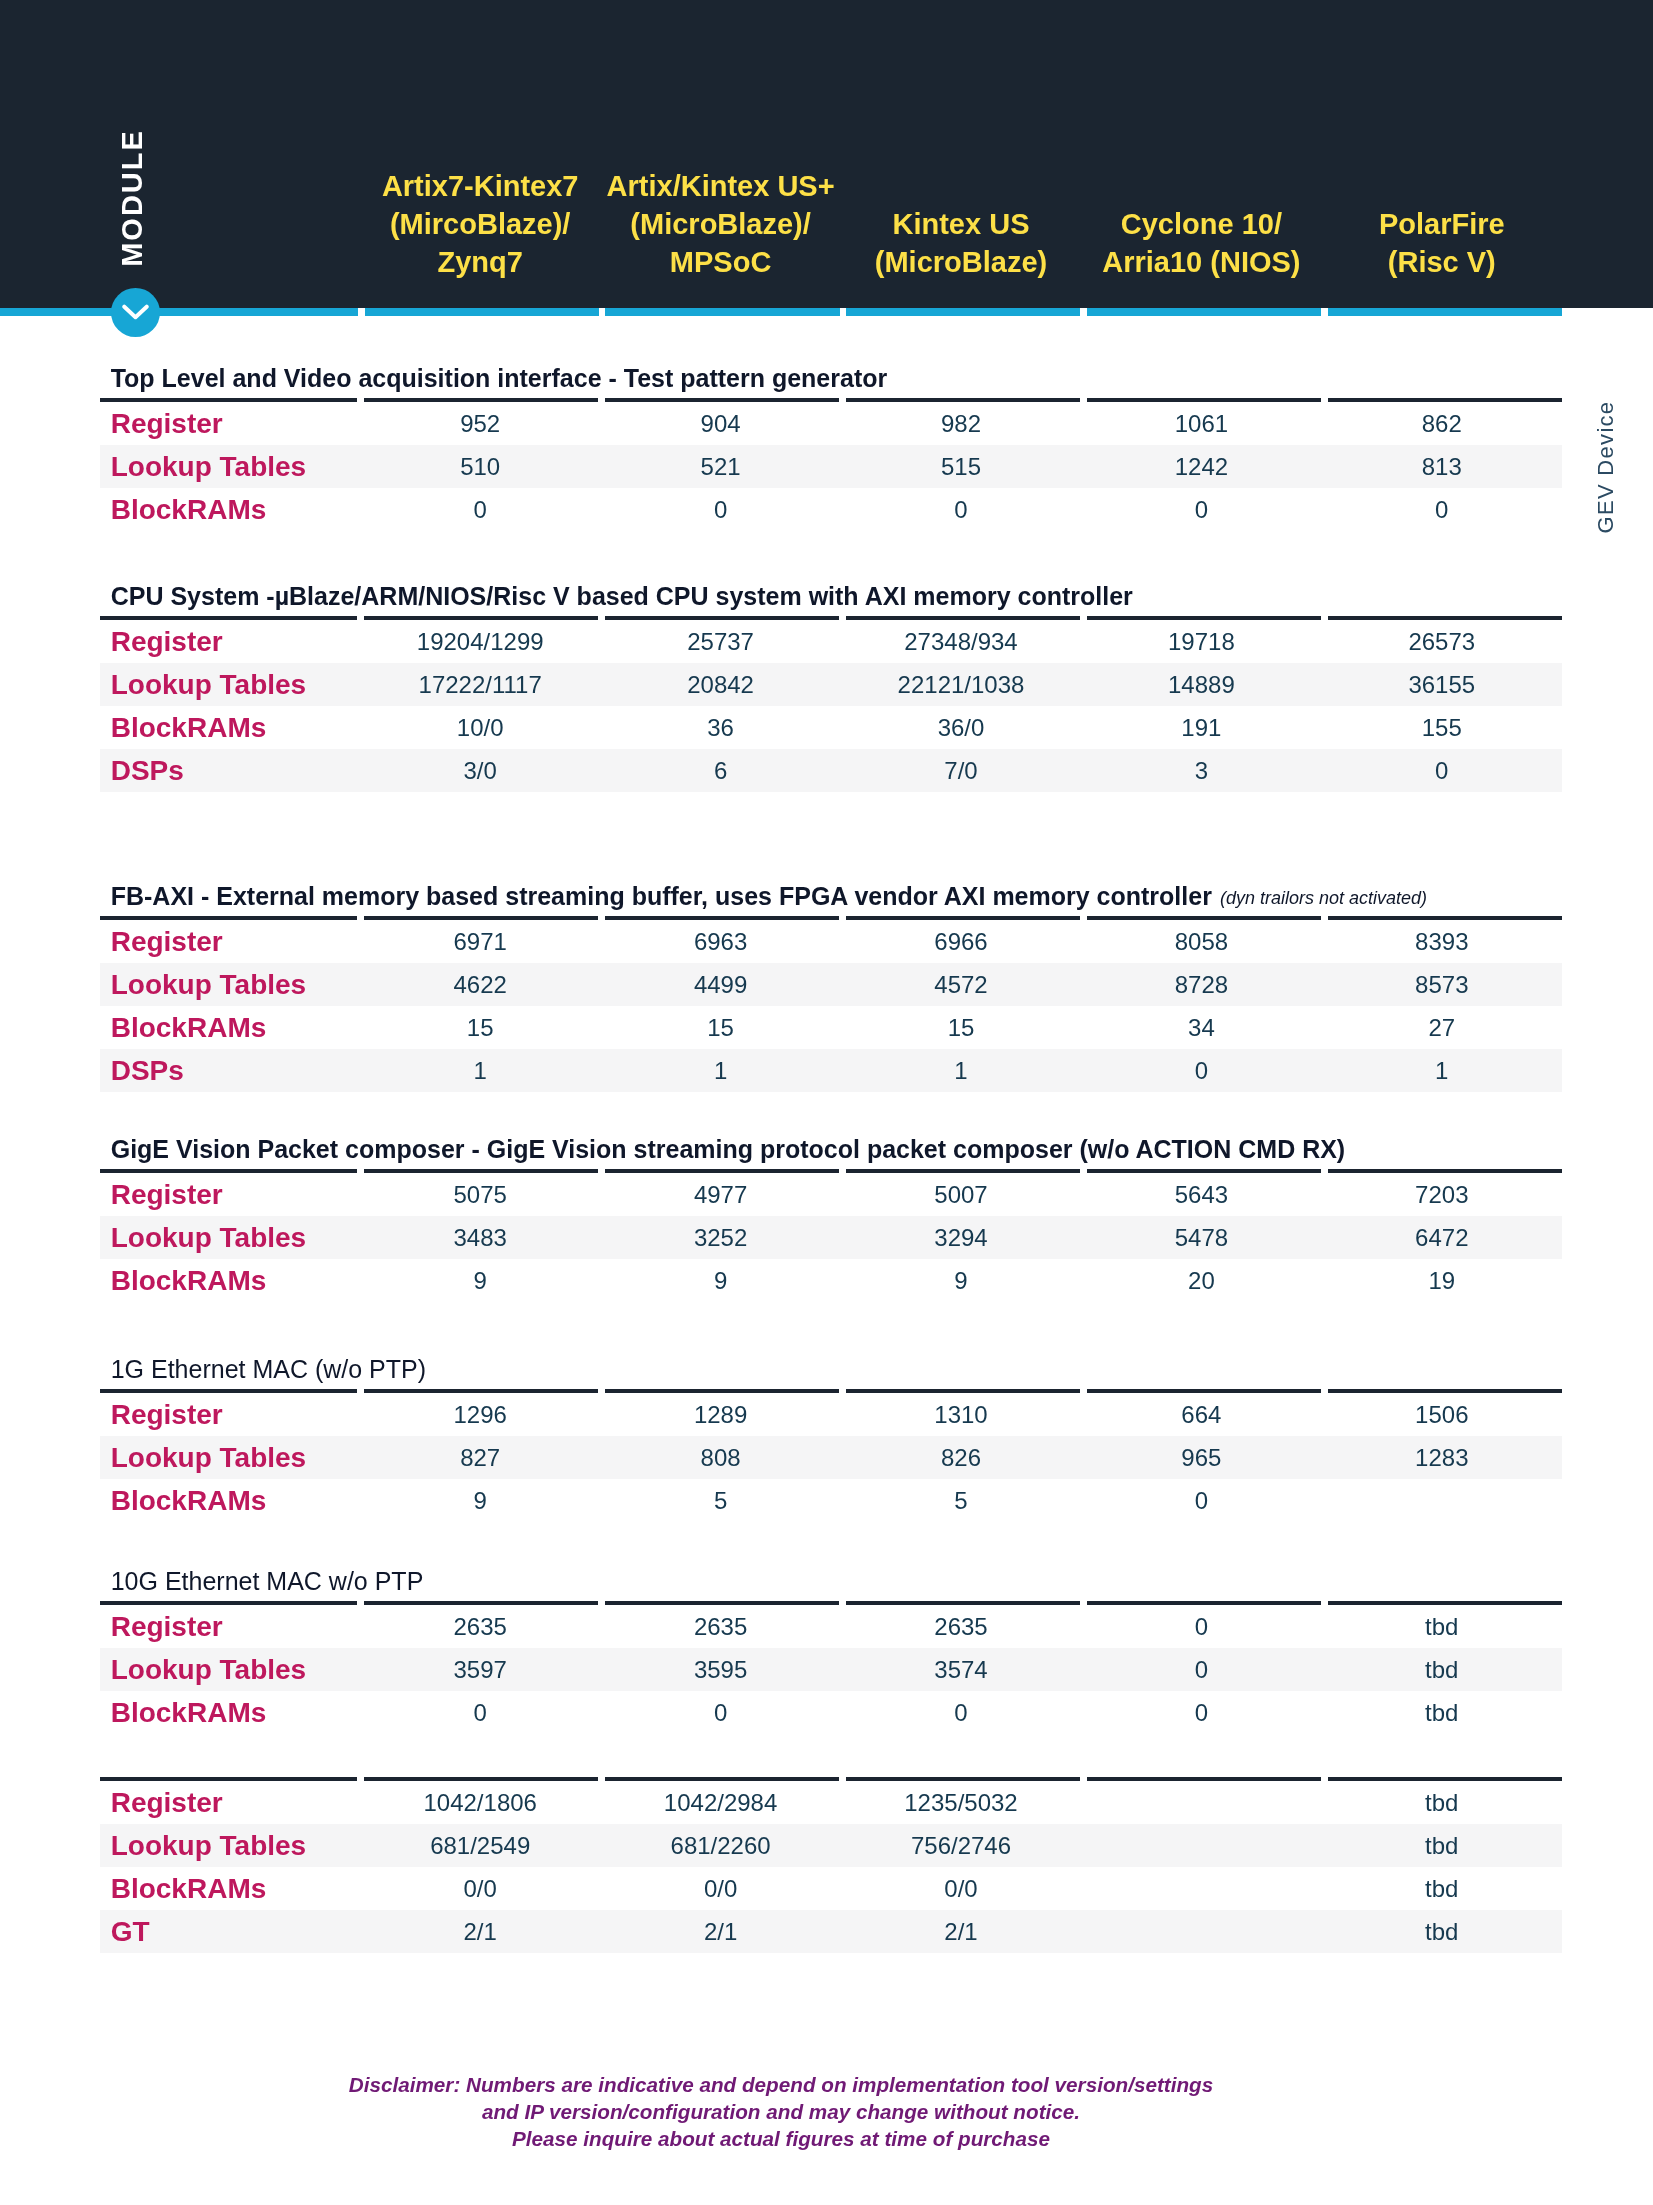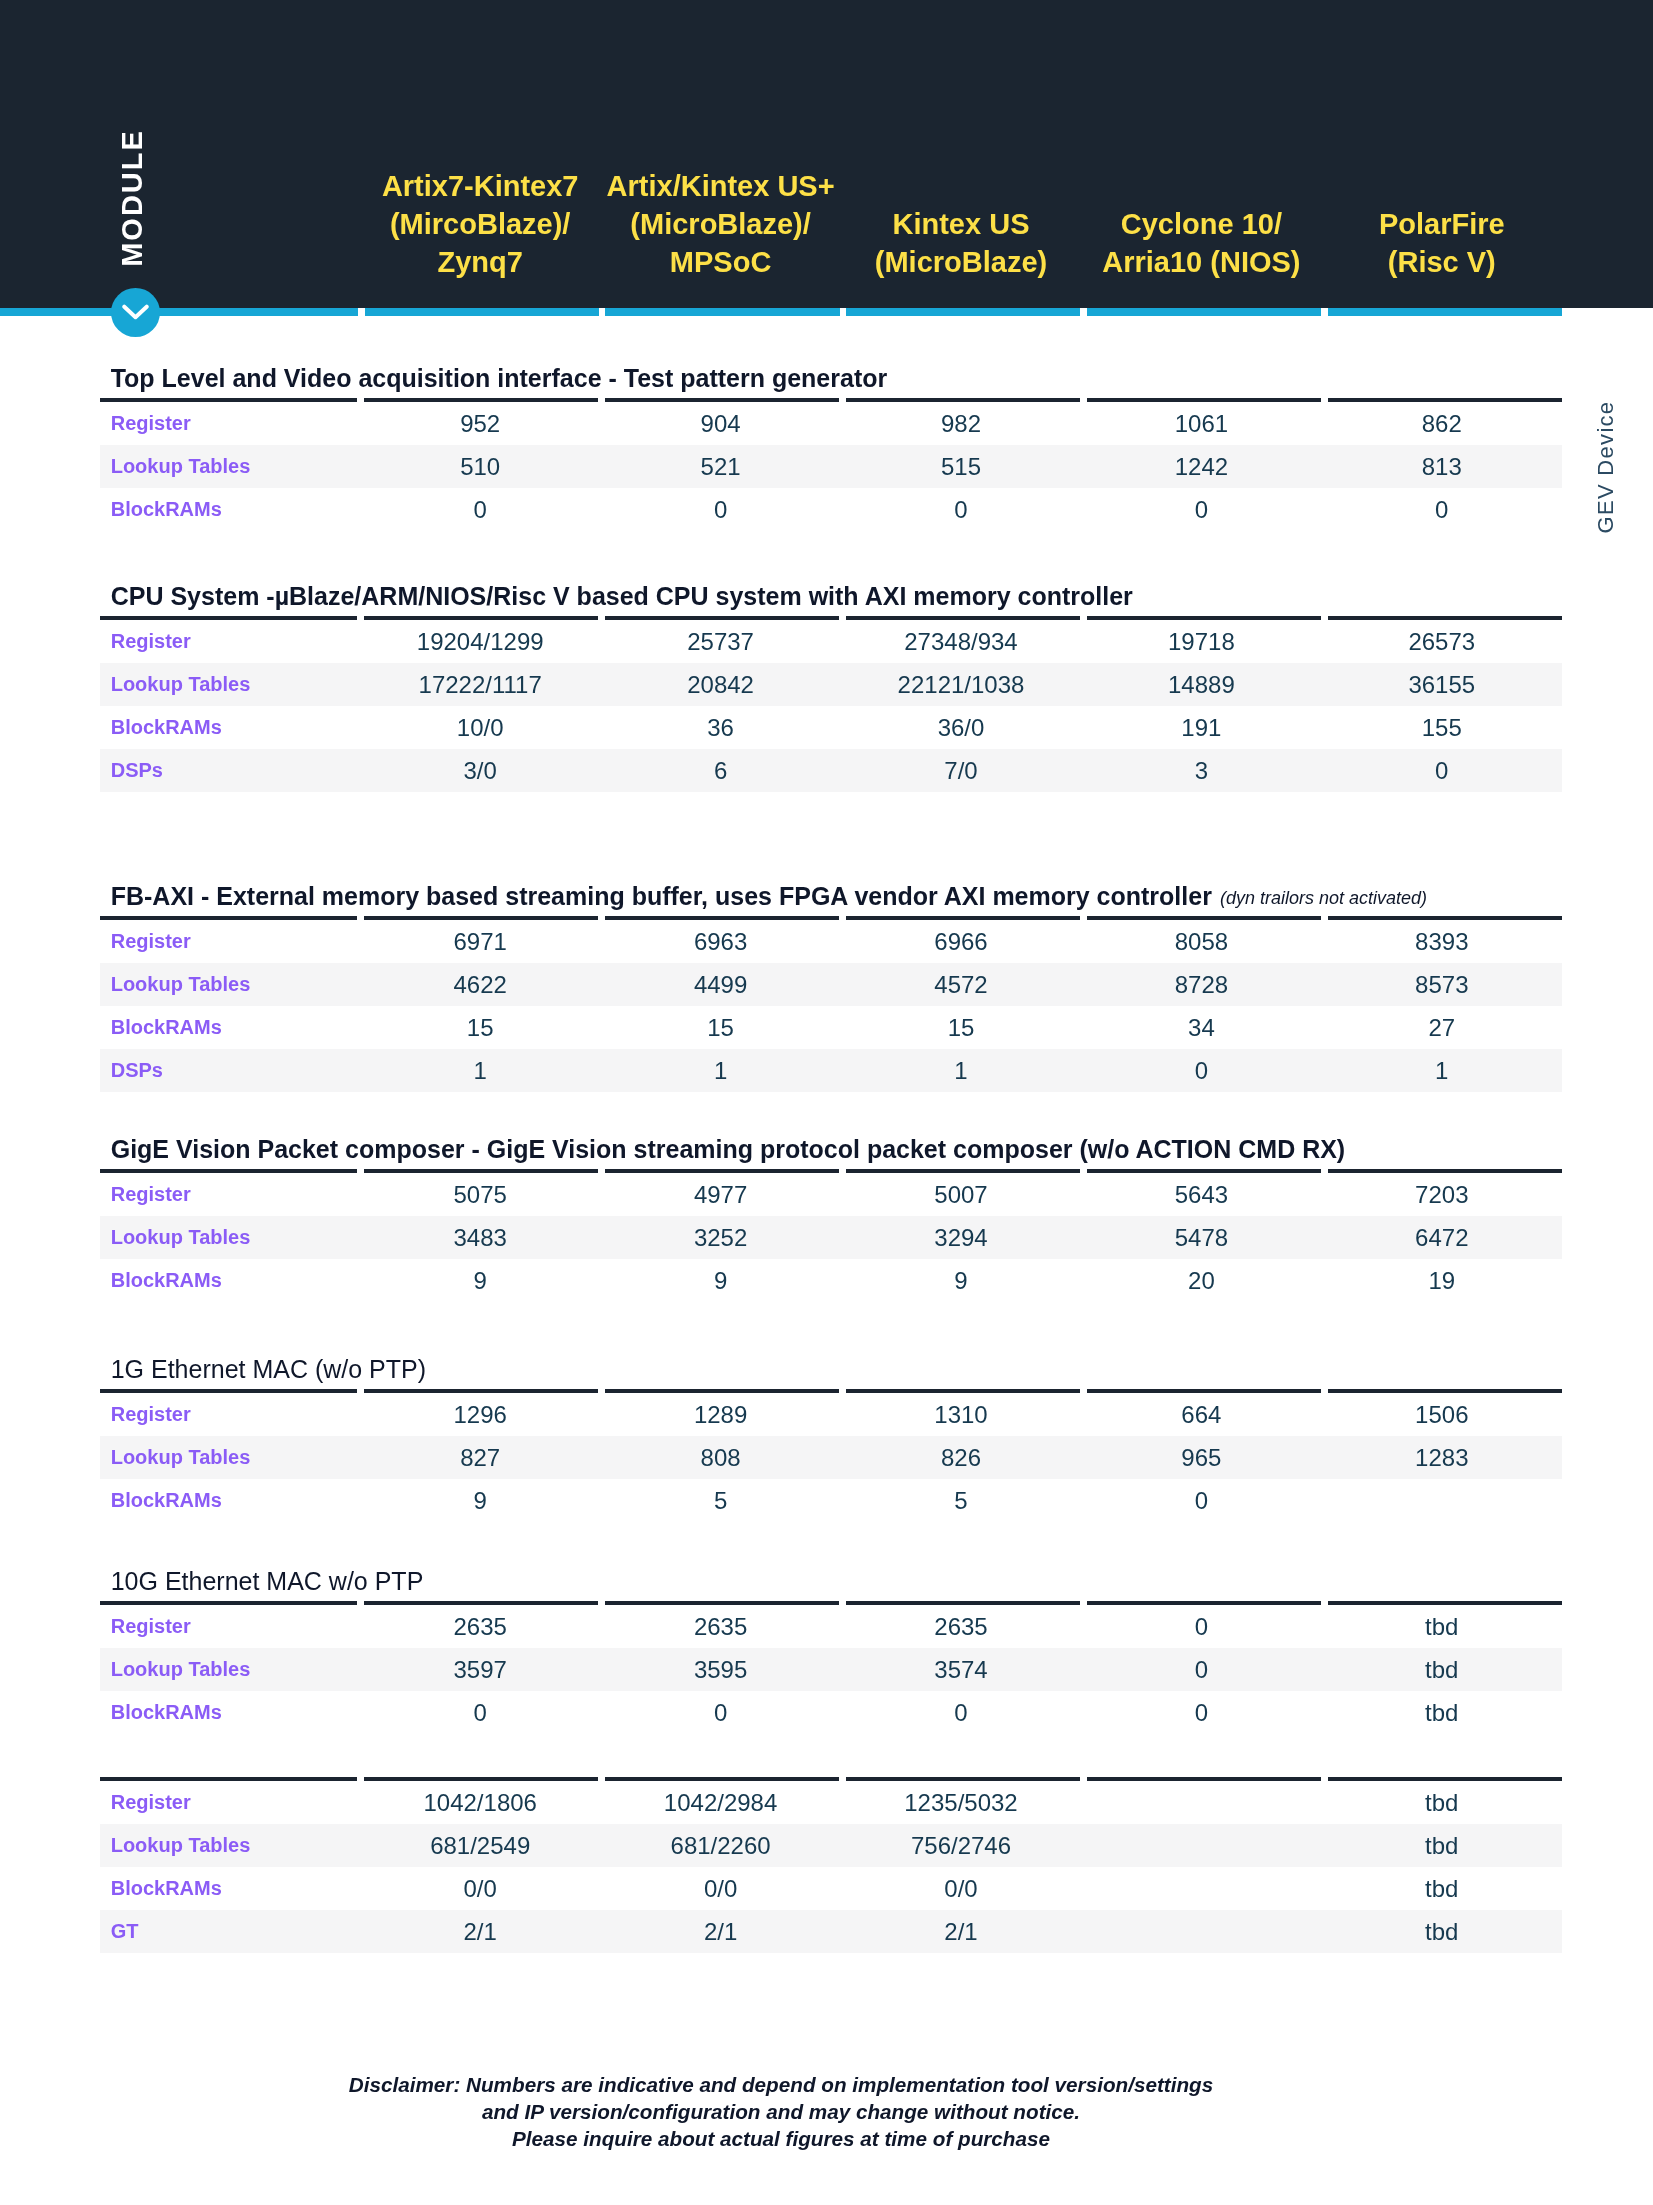--- a/index.html
+++ b/index.html
@@ -45,26 +45,26 @@
     display:flex;align-items:flex-end;padding-left:10.7px;box-sizing:border-box;white-space:nowrap;
   }
   .sec-title.regular{font-weight:400;}
   .sec-note{font-size:18px;font-style:italic;font-weight:400;margin-left:8px;padding-bottom:2px;text-align:right;}
   .underline{display:flex;gap:6.7px;height:4px;margin-top:5.3px;}
   .underline .seg{background:#1B2430;height:4px;flex:1;}
   .underline .seg:first-child{flex:0 0 257px;}
   .rows{width:1462px;}
   .row{display:grid;grid-template-columns:260px repeat(5,1fr);height:43px;align-items:center;}
   .row:nth-child(even){background:#F5F5F6;}
-  .row-label{font-weight:700;font-size:20px;color:#8b5cf6;padding-left:10.7px;}
+  .row-label{font-weight:700;font-size:28px;color:#be185d;padding-left:10.7px;}
   .cell{font-size:24px;font-weight:400;color:#16394F;text-align:center;}
   
   .disclaimer{
     position:absolute;left:0;top:2071px;width:1562px;text-align:center;
-    font-size:20.7px;line-height:27px;font-style:italic;font-weight:700;color:#0f172a;
+    font-size:20.7px;line-height:27px;font-style:italic;font-weight:700;color:#701a75;
     white-space:pre-line;
   }
 </style>
 </head>
 <body>
 
 <div class="header">
   <div class="module-label">MODULE</div>
   <div class="header-cols">
     <div class="header-col">Artix7-Kintex7

